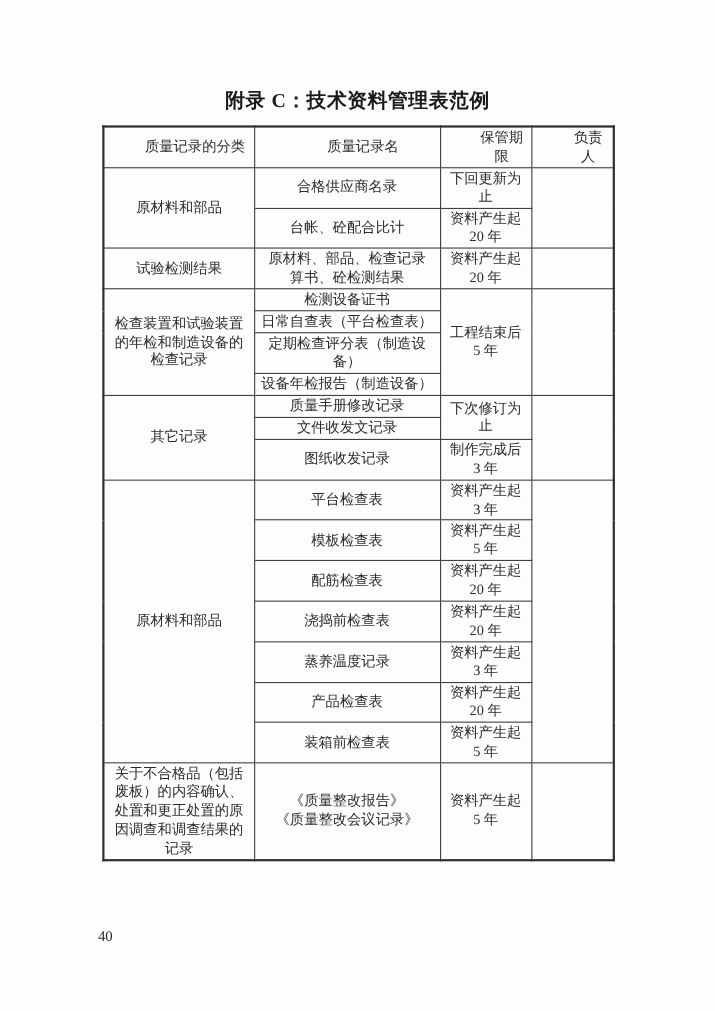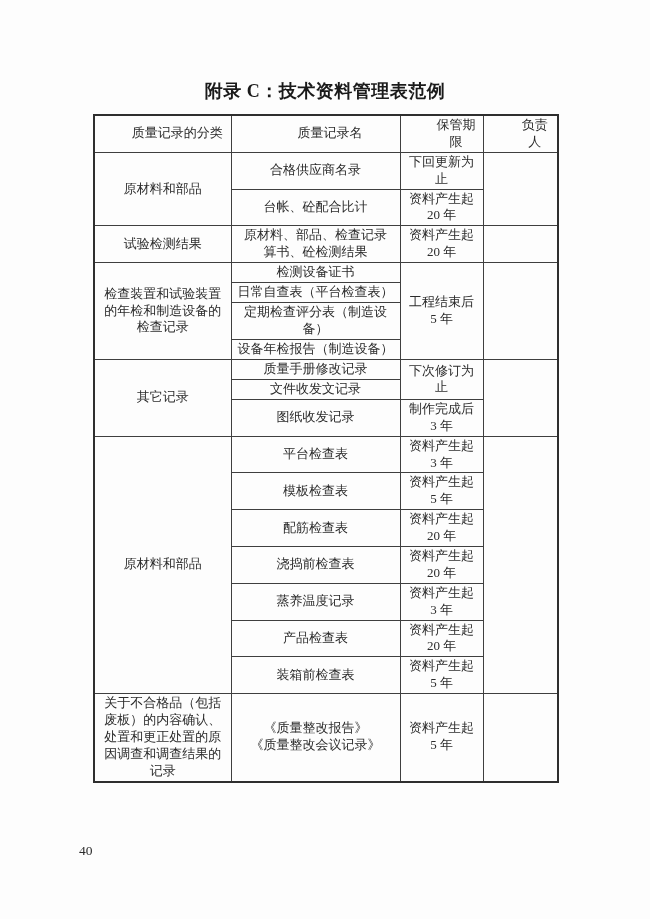--- a/index.html
+++ b/index.html
@@ -38,21 +38,21 @@
     font-weight:normal;
     white-space:pre-line;
     overflow:hidden;
   }
   .doc-table tr.hdr th{height:19px;padding-left:32px;}
   .doc-table tr.h-tall{height:33px;}
   .doc-table tr.h-short{height:20px;}
   .doc-table tr.h-last{height:86px;margin-left:10px;}
   .page-number{
     position:absolute;
-    left:79px;
+    left:89px;
     top:843px;
     font-size:13.5px;
     color:#2b2b2b;
   }
 </style>
 </head>
 <body>
 
 <div class="page">
 

